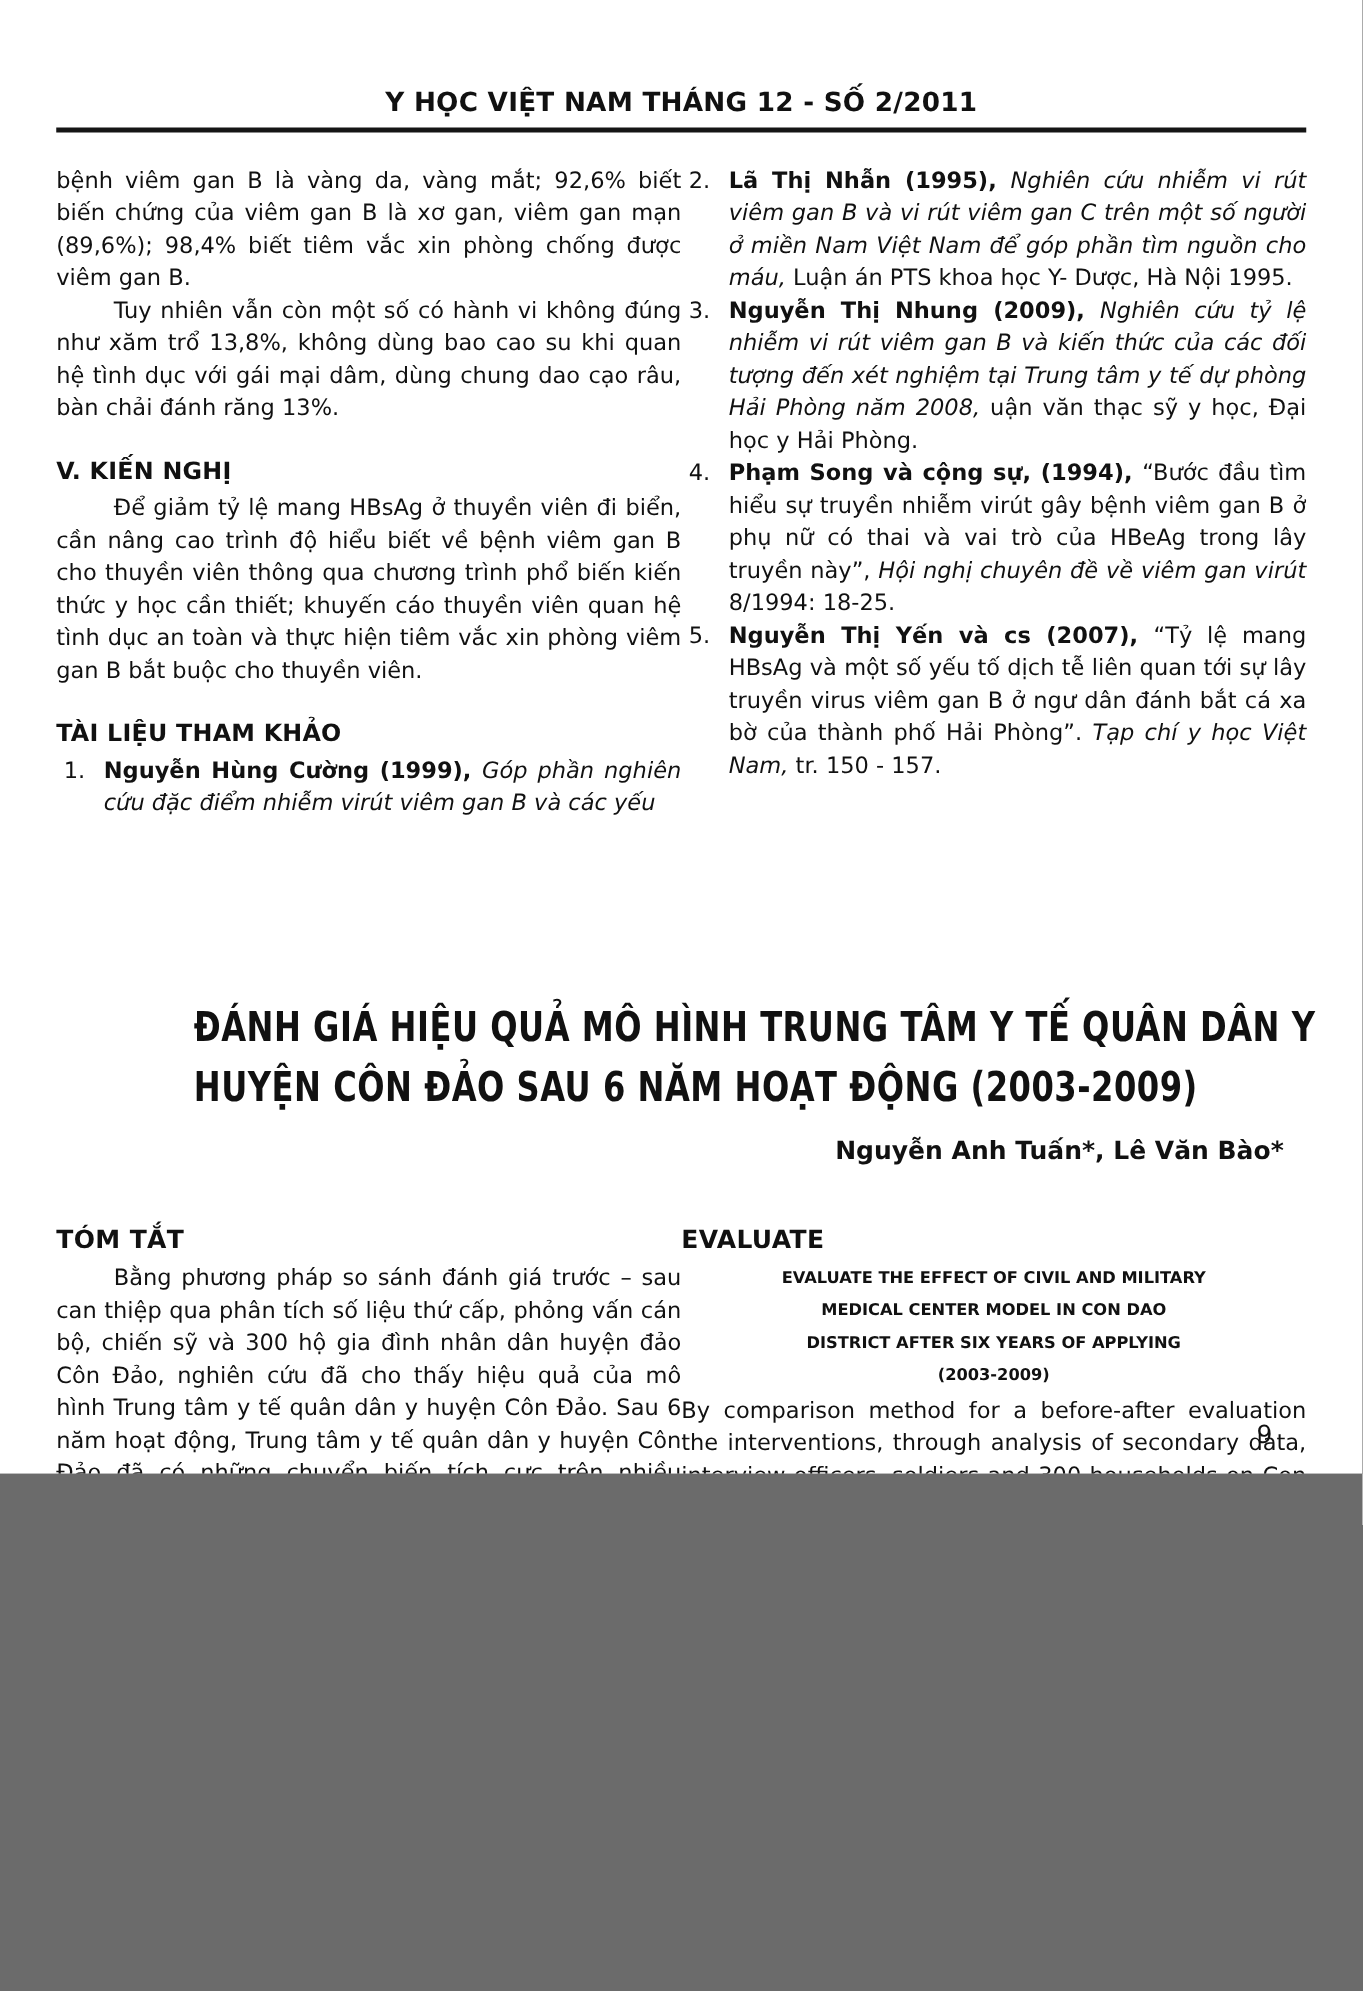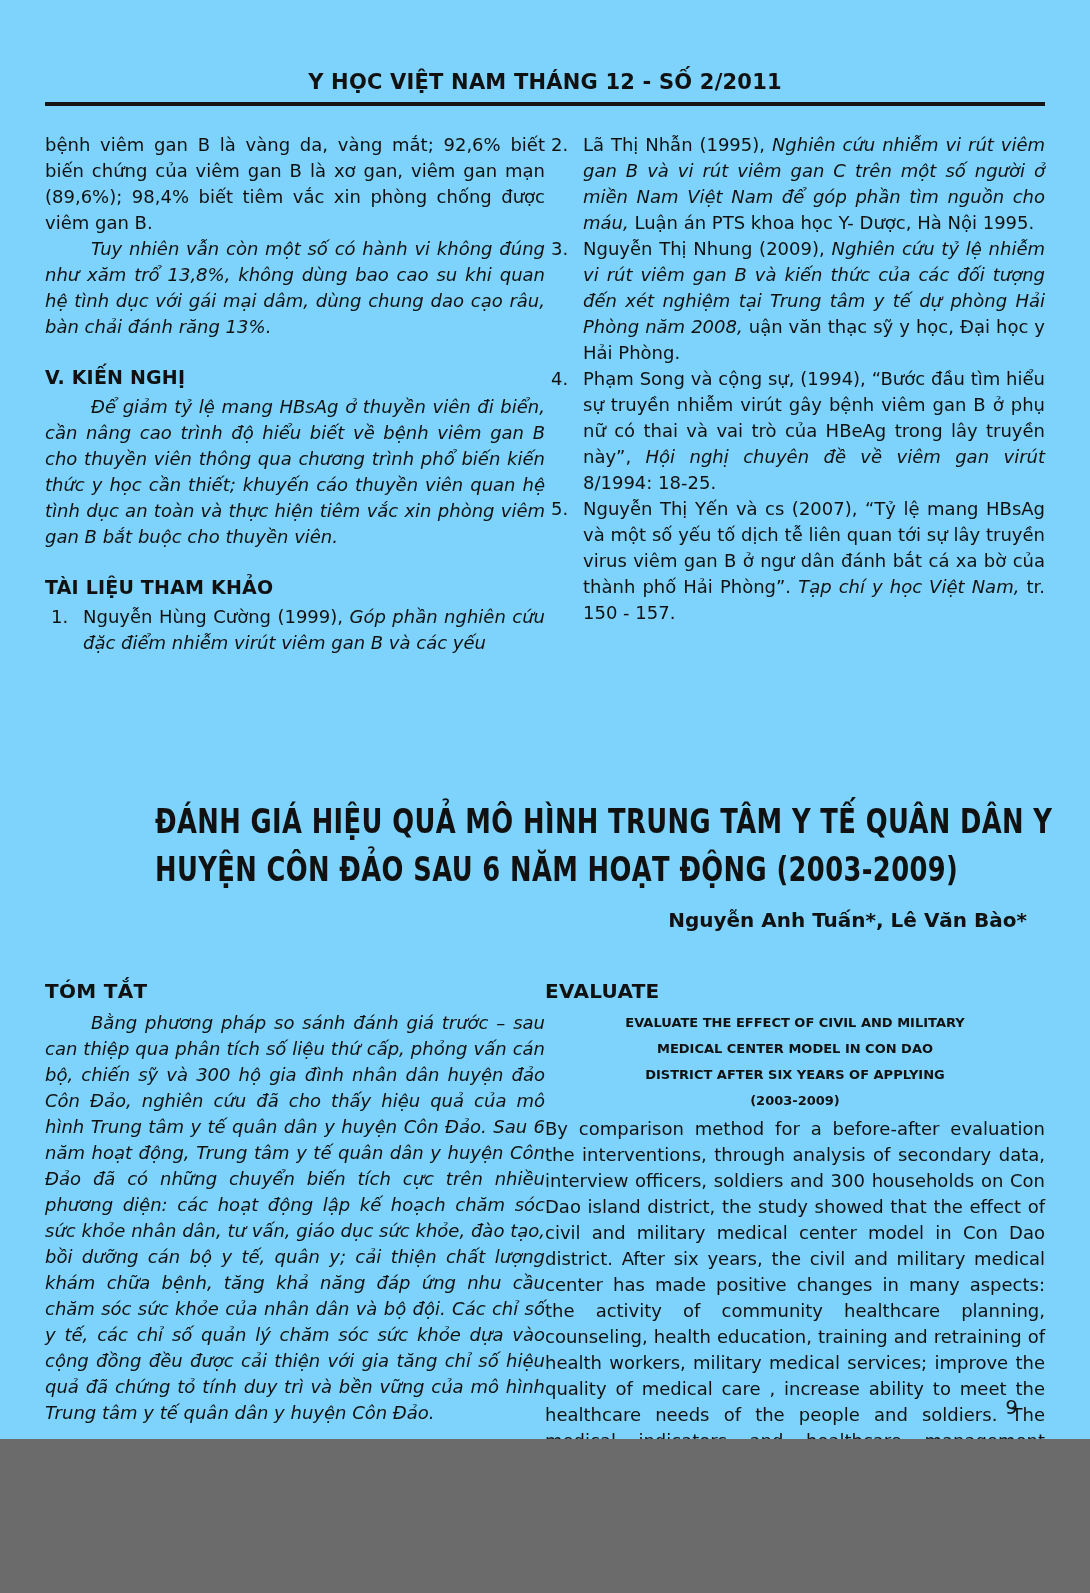--- a/index.html
+++ b/index.html
@@ -1,20 +1,20 @@
 <!DOCTYPE html>
 <html><head>
 <meta charset="utf-8">
 <style>
   html,body{margin:0;padding:0;background:#6b6b6b;}
   .page{
     position:relative;
-    width:1090px;height:1439px;
+    width:1090px;height:1179px;
     margin:0 auto;
-    background:#7dd3fc;
+    background:#ffffff;
     box-sizing:border-box;
     padding:70px 45px 0 45px;
     font-family:"DejaVu Sans",sans-serif;
     color:#111;
     overflow:hidden;
   }
   
   .journal-header{
     text-align:center;
     font-size:21px;
@@ -22,33 +22,33 @@
     letter-spacing:.2px;
     margin-bottom:8px;
   }
   .rule-top{
     height:4px;background:#151515;border:none;margin:0 0 26px 0;
   }
   
   .two-col{display:flex;}
   .col{flex:1 1 0;font-size:18px;line-height:26px;text-align:justify;}
   .para{margin:0;}
-  .para.indent{text-indent:46px;font-style:italic;}
+  .para.indent{text-indent:46px;}
   .sec-heading{
     font-weight:bold;
     font-size:19px;
     margin:24px 0 4px 0;
     text-align:left;
     letter-spacing:.2px;
   }
   
   .ref{position:relative;padding-left:38px;margin:0;}
   .ref-num{position:absolute;left:6px;top:0;}
   .ref-cont{padding-left:38px;}
-  .seg-b{font-weight:normal;}
+  .seg-b{font-weight:bold;}
   .seg-i{font-style:italic;}
   
   .article-title{margin-top:142px;text-align:right;}
   .article-title .t-line{
     font-size:33px;
     font-weight:800;
     line-height:48px;
     letter-spacing:.5px;
     transform:scaleX(0.78);
     transform-origin:50% 50%;

